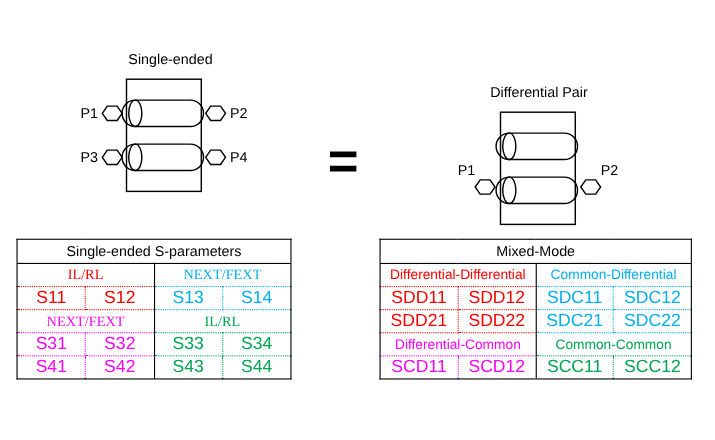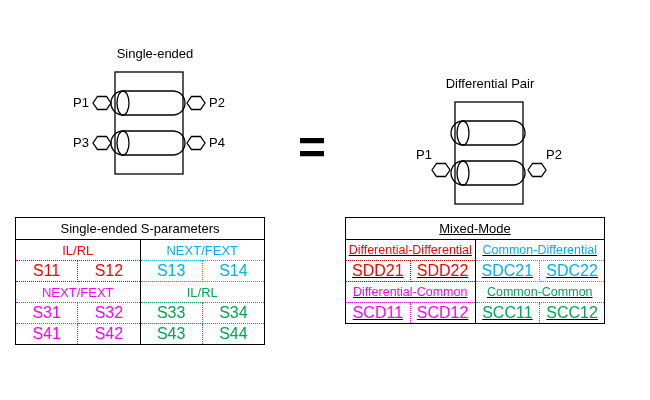--- a/index.html
+++ b/index.html
@@ -21,21 +21,21 @@
     border:1px solid #000; background:#fff;
   }
   .sparam td {
     text-align:center; vertical-align:middle; padding:0; height:20px;
     font-size:16px; overflow:hidden; white-space:nowrap;
   }
   .sparam td.title {
     color:#000; border-bottom:1px solid #000; height:21px; font-size:13px;
   }
   .sparam td.q { border:1px dotted; }          
-  .sparam td.qhead { font-size:13px; }
+  .sparam td.qhead { font-size:13px;font-family:Liberation Serif, serif; }
   .sparam td.qhead-sm { font-size:12.5px; }
   .sparam td.divl { border-left:1px solid #000; }
   .red   { color:#FF0000; }
   .cyan  { color:#00B0F0; }
   .mag   { color:#FF00FF; }
   .green { color:#00A651; }
 </style>
 </head>
 <body>
 
@@ -115,34 +115,40 @@
     </tr>
     <tr>
       <td class="q mag">S41</td>
       <td class="q mag">S42</td>
       <td class="q green divl">S43</td>
       <td class="q green">S44</td>
     </tr>
   </tbody>
     </table>
 
-  <table class="sparam" style="left:345px; top:217px; width:260px;text-decoration:underline;">
+  <table class="sparam" style="left:345px; top:217px; width:284px;">
     <colgroup>
         <col style="width:25%">
         <col style="width:25%">
         <col style="width:25%">
         <col style="width:25%">
       </colgroup>
     <tbody>
         <tr>
       <td class="title" colspan="4">Mixed-Mode</td>
     </tr>
     <tr>
       <td class="q qhead-sm red" colspan="2">Differential-Differential</td>
       <td class="q qhead-sm cyan divl" colspan="2">Common-Differential</td>
+    </tr>
+    <tr>
+      <td class="q red">SDD11</td>
+      <td class="q red">SDD12</td>
+      <td class="q cyan divl">SDC11</td>
+      <td class="q cyan">SDC12</td>
     </tr>
     <tr>
       <td class="q red">SDD21</td>
       <td class="q red">SDD22</td>
       <td class="q cyan divl">SDC21</td>
       <td class="q cyan">SDC22</td>
     </tr>
     <tr>
       <td class="q qhead-sm mag" colspan="2">Differential-Common</td>
       <td class="q qhead-sm green divl" colspan="2">Common-Common</td>

